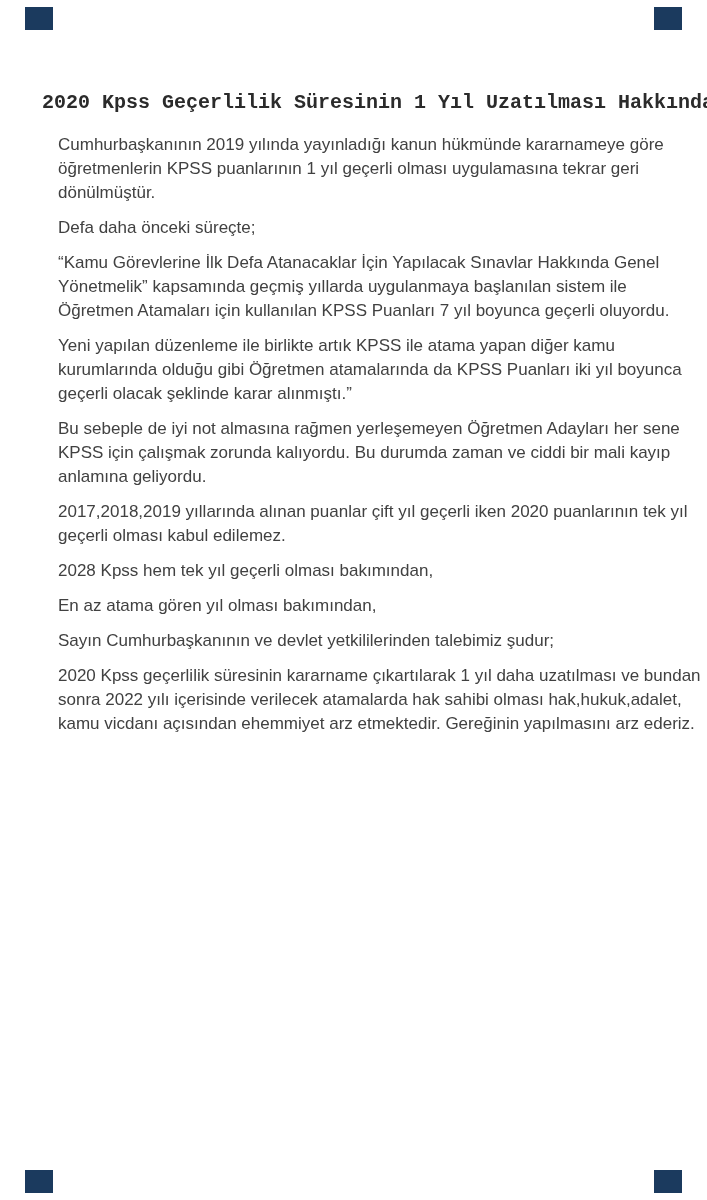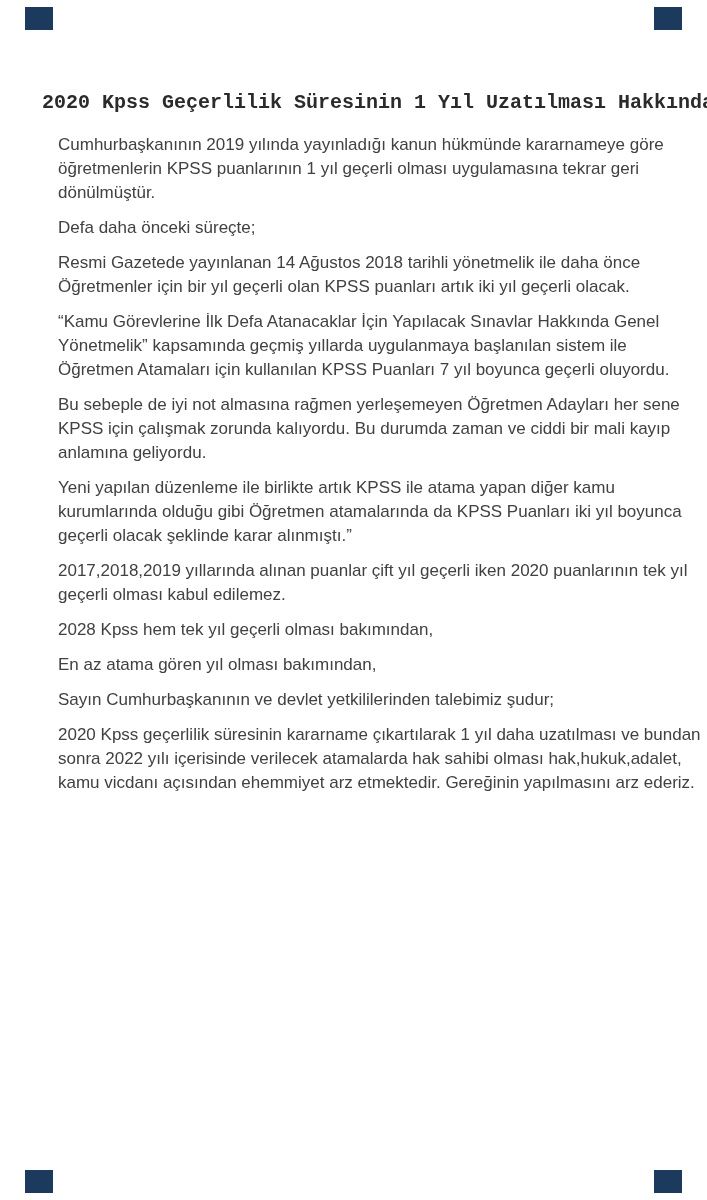--- a/index.html
+++ b/index.html
@@ -51,31 +51,29 @@
 <div class="corner-marker tr"></div>
 <div class="corner-marker bl"></div>
 <div class="corner-marker br"></div>
 
 <div class="page-content">
   <h1 class="doc-title">2020 Kpss Geçerlilik Süresinin 1 Yıl Uzatılması Hakkında:</h1>
   <p class="doc-paragraph">Cumhurbaşkanının 2019 yılında yayınladığı kanun hükmünde kararnameye göre
 öğretmenlerin KPSS puanlarının 1 yıl geçerli olması uygulamasına tekrar geri
 dönülmüştür.</p>
   <p class="doc-paragraph">Defa daha önceki süreçte;</p>
-  <p class="doc-paragraph">Resmi Gazetede yayınlanan 14 Ağustos 2018 tarihli yönetmelik ile daha önce
-Öğretmenler için bir yıl geçerli olan KPSS puanları artık iki yıl geçerli olacak.</p>
   <p class="doc-paragraph">“Kamu Görevlerine İlk Defa Atanacaklar İçin Yapılacak Sınavlar Hakkında Genel
 Yönetmelik” kapsamında geçmiş yıllarda uygulanmaya başlanılan sistem ile
 Öğretmen Atamaları için kullanılan KPSS Puanları 7 yıl boyunca geçerli oluyordu.</p>
+  <p class="doc-paragraph">Yeni yapılan düzenleme ile birlikte artık KPSS ile atama yapan diğer kamu
+kurumlarında olduğu gibi Öğretmen atamalarında da KPSS Puanları iki yıl boyunca
+geçerli olacak şeklinde karar alınmıştı.”</p>
   <p class="doc-paragraph">Bu sebeple de iyi not almasına rağmen yerleşemeyen Öğretmen Adayları her sene
 KPSS için çalışmak zorunda kalıyordu. Bu durumda zaman ve ciddi bir mali kayıp
 anlamına geliyordu.</p>
-  <p class="doc-paragraph">Yeni yapılan düzenleme ile birlikte artık KPSS ile atama yapan diğer kamu
-kurumlarında olduğu gibi Öğretmen atamalarında da KPSS Puanları iki yıl boyunca
-geçerli olacak şeklinde karar alınmıştı.”</p>
   <p class="doc-paragraph">2017,2018,2019 yıllarında alınan puanlar çift yıl geçerli iken 2020 puanlarının tek yıl
 geçerli olması kabul edilemez.</p>
   <p class="doc-paragraph">2028 Kpss hem tek yıl geçerli olması bakımından,</p>
   <p class="doc-paragraph">En az atama gören yıl olması bakımından,</p>
   <p class="doc-paragraph">Sayın Cumhurbaşkanının ve devlet yetkililerinden talebimiz şudur;</p>
   <p class="doc-paragraph">2020 Kpss geçerlilik süresinin kararname çıkartılarak 1 yıl daha uzatılması ve bundan
 sonra 2022 yılı içerisinde verilecek atamalarda hak sahibi olması hak,hukuk,adalet,
 kamu vicdanı açısından ehemmiyet arz etmektedir. Gereğinin yapılmasını arz ederiz.</p>
 </div>
 

